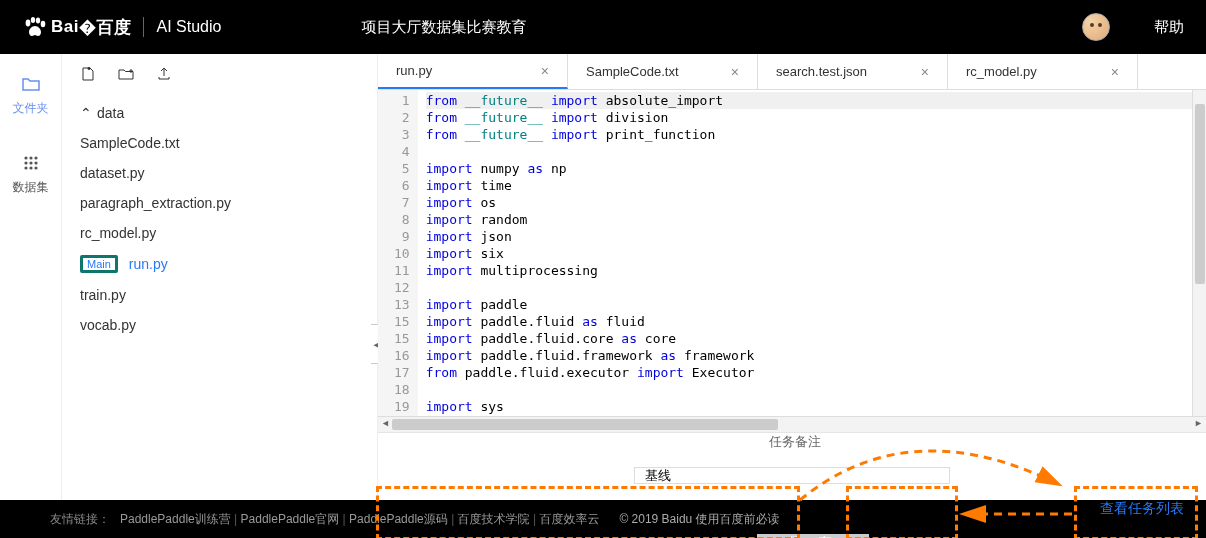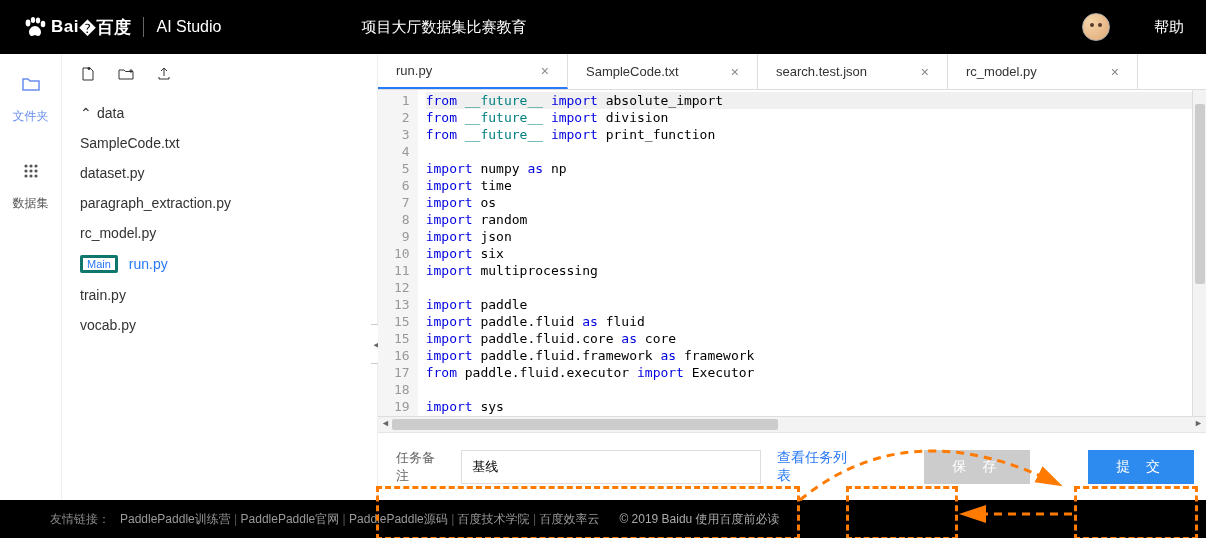--- a/index.html
+++ b/index.html
@@ -12,21 +12,21 @@
 .ai-studio { font-size: 16px; }
 .nav-menu { display: flex; margin-left: 140px; }
 .nav-item { color: #fff; font-size: 15px; cursor: pointer; }
 .right-area { position: absolute; right: 22px; display: flex; align-items: center; gap: 44px; }
 .avatar { width: 28px; height: 28px; border-radius: 50%; background: radial-gradient(circle at 30% 30%, #f5d5a8, #e0a878); border: 1px solid #aaa; position: relative; }
 .avatar::before, .avatar::after { content: ''; position: absolute; width: 4px; height: 4px; background: #5a3a2a; border-radius: 50%; top: 9px; }
 .avatar::before { left: 7px; }
 .avatar::after { right: 7px; }
 .main-area { display: flex; height: 446px; background: #fff; }
 .left-rail { width: 62px; border-right: 1px solid #eee; padding-top: 20px; display: flex; flex-direction: column; align-items: center; gap: 36px; }
-.rail-item { display: flex; flex-direction: column; align-items: center; gap: 14px; cursor: pointer; color: #688ef0; }
+.rail-item { display: flex; flex-direction: column; align-items: center; gap: 6px; cursor: pointer; color: #688ef0; }
 .rail-item.inactive { color: #555; }
 .rail-icon { width: 20px; height: 20px; }
 .rail-label { font-size: 12px; }
 .file-panel { width: 316px; border-right: 1px solid #eee; overflow: hidden; }
 .file-toolbar { height: 40px; display: flex; align-items: center; gap: 22px; padding-left: 18px; }
 .tb-icon { width: 16px; height: 16px; cursor: pointer; color: #333; }
 .file-tree { padding: 4px 0; }
 .tree-item { padding: 7px 0 7px 18px; display: flex; align-items: center; gap: 7px; cursor: pointer; font-size: 14px; color: #333; }
 .tree-item.indent { padding-left: 18px; }
 .tree-item.active { color: #2879f7; }
@@ -46,21 +46,21 @@
 .code-lines .line { height: 17px; }
 .line.hl { background: #f0f0f0; }
 .kw-blue { color: #0000e0; }
 .kw-teal { color: #008080; }
 .scrollbar-h { height: 16px; background: #f3f3f3; border-top: 1px solid #ddd; position: relative; }
 .scrollbar-h .thumb { position: absolute; left: 14px; top: 2px; width: 386px; height: 11px; background: #ccc; border-radius: 2px; }
 .scrollbar-h::before { content:'◄'; position:absolute; left:3px; top:1px; font-size:9px; color:#666;}
 .scrollbar-h::after { content:'►'; position:absolute; right:3px; top:1px; font-size:9px; color:#666;}
 .scrollbar-v { position:absolute; right:0; top:0; bottom:0; width:14px; background:#f3f3f3; border-left:1px solid #ddd;}
 .scrollbar-v .thumb { position:absolute; top:14px; left:2px; width:10px; height:180px; background:#ccc; border-radius:2px;}
-.bottom-bar { height: 68px; border-top: 1px solid #e5e5e5; display: flex; align-items: center; padding: 0 12px; gap: 16px; position: relative;}
+.bottom-bar { height: 68px; border-top: 1px solid #e5e5e5; display: flex; align-items: center; padding: 0 12px; gap: 16px; position: relative; flex-direction: column;}
 .note-label { color: #666; font-size: 13px; margin-left: 6px;}
 .note-input { width: 316px; height: 34px; border: 1px solid #ddd; padding: 0 10px; font-size: 13px; }
 .view-tasks { color: #2879f7; font-size: 14px; cursor: pointer; margin-left: auto; margin-right: 10px;}
 .btn { width: 112px; height: 34px; display: flex; align-items: center; justify-content: center; font-size: 14px; cursor: pointer; letter-spacing: 6px; margin-left: 42px;}
 .btn-save { background: #ccc; color: #fff; }
 .btn-submit { background: #2d8bf0; color: #fff; }
 .highlight-box { position: absolute; border: 3px dashed #ff7a00; pointer-events: none; }
 .hb1 { left: 376px; top: 486px; width: 424px; height: 54px; }
 .hb2 { left: 846px; top: 486px; width: 112px; height: 54px; }
 .hb3 { left: 1074px; top: 486px; width: 124px; height: 54px; }

